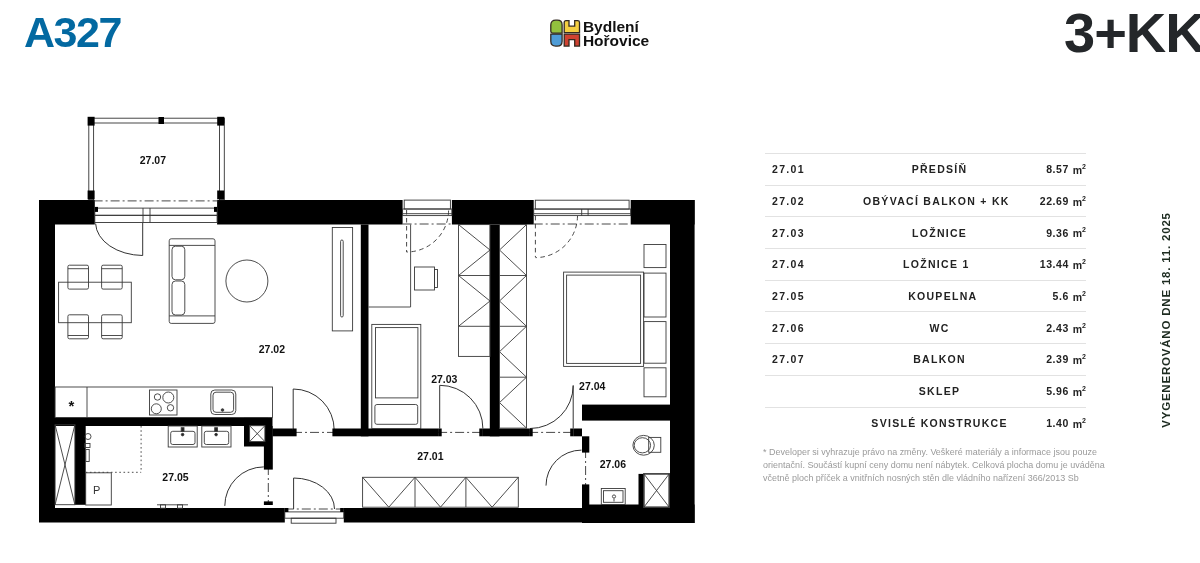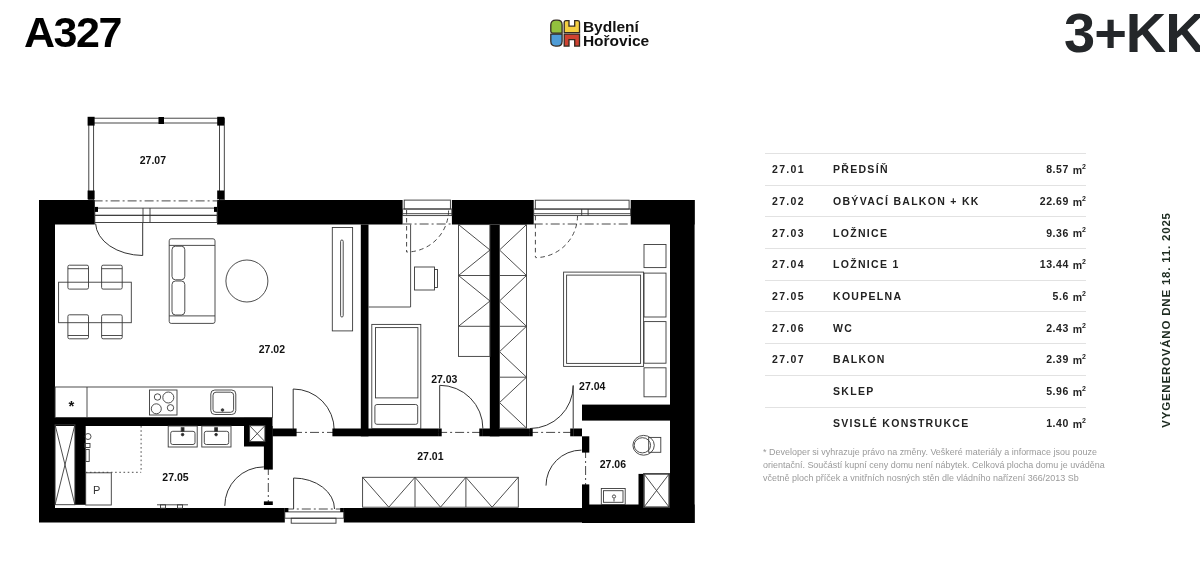--- a/index.html
+++ b/index.html
@@ -1,24 +1,24 @@
 <!DOCTYPE html>
 <html><head>
 <meta charset="utf-8">
 <style>
   html,body{margin:0;padding:0;}
   body{width:1200px;height:563px;background:#fff;font-family:"Liberation Sans",sans-serif;position:relative;overflow:hidden;}
-  .a327{position:absolute;left:24px;top:11px;font-size:43px;line-height:43px;font-weight:bold;color:#000000;letter-spacing:-1.5px;}
+  .a327{position:absolute;left:24px;top:11px;font-size:43px;line-height:43px;font-weight:bold;color:#0369a1;letter-spacing:-1.5px;}
   .kk{position:absolute;left:1064px;top:11px;width:113px;text-align:right;font-size:56px;line-height:43px;font-weight:bold;color:#24272a;letter-spacing:-1px;}
   .logo{position:absolute;left:550px;top:18px;width:120px;height:30px;text-decoration:underline;}
   .plan{position:absolute;left:0;top:0;width:1200px;height:563px;}
   .tbl{position:absolute;left:765px;top:153px;width:321px;color:#222;}
   .trow{height:30.7px;border-top:1px solid #e2e2e2;display:flex;align-items:center;font-size:10.5px;font-weight:bold;letter-spacing:1.3px;}
   .tnum{width:61px;padding-left:7px;flex:none;}
-  .tname{flex:1;}
+  .tname{flex:1;text-align:center;}
   .tval{flex:none;text-align:right;letter-spacing:0.6px;}
   .tm2{flex:none;width:17px;text-align:right;letter-spacing:0;}
   .tm2 sup{font-size:7px;}
   .vert{position:absolute;left:1057px;top:313px;width:220px;height:14px;transform:rotate(-90deg);font-size:11.5px;font-weight:bold;color:#1d2b20;letter-spacing:0.8px;text-align:center;white-space:nowrap;}
   .disc{position:absolute;left:763px;top:446px;font-size:9.3px;color:#9a9a9a;line-height:13.2px;letter-spacing:0px;white-space:nowrap;transform:scaleX(0.965);transform-origin:0 0;}
 </style>
 </head>
 <body>
 
 <div class="a327">A327</div>

